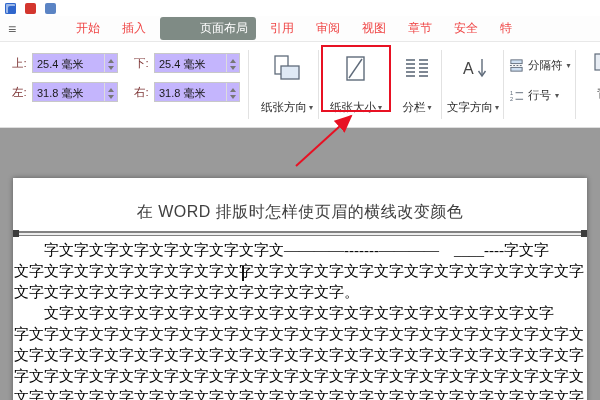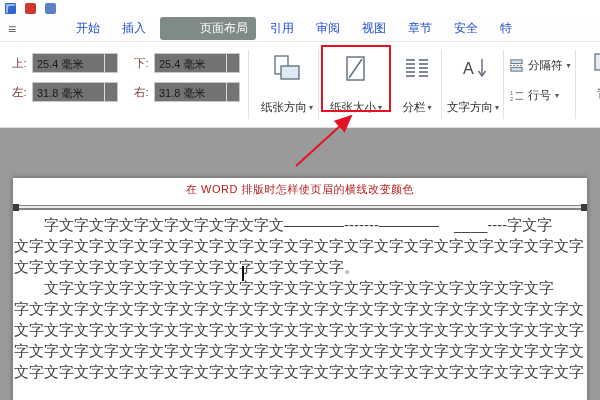--- a/index.html
+++ b/index.html
@@ -10,31 +10,31 @@
   
   .qbar { position:absolute; top:0; left:0; width:600px; height:16px; background:#fff; display:flex; align-items:center; gap:9px; padding-left:5px; }
   .qicon { width:11px; height:11px; border-radius:2px; display:inline-block; }
   .q1 { background:#2f66cc; box-shadow:inset 0 0 0 1px #2f66cc, inset 3px 3px 0 0 #9db9e8; }
   .q2 { background:#d3362e; }
   .q3 { background:#5b84c4; }
 
   
   .tabbar { position:absolute; top:16px; left:0; width:600px; height:26px; background:#fdfdfd; border-bottom:1px solid #e8e8e8; display:flex; align-items:center; padding-left:8px; }
   .menuicon { width:20px; font-size:14px; color:#666; cursor:pointer; }
-  .tab { margin-left:6px; padding:3px 8px; font-size:12px; color:#1d4ed8; border-radius:3px; white-space:nowrap; cursor:pointer; }
+  .tab { margin-left:6px; padding:3px 8px; font-size:12px; color:#ef4444; border-radius:3px; white-space:nowrap; cursor:pointer; }
   .tab.first { margin-left:40px; }
   .tab.active { background:#7f8b85; color:#fff;padding-left:40px; }
 
   
   .ribbon { position:absolute; top:42px; left:0; width:600px; height:86px; background:#fff; border-bottom:1px solid #dedede; }
   .margins { position:absolute; left:12px; top:11px; }
   .mrow { display:flex; align-items:center; margin-bottom:9px; }
   .mlabel { font-size:11.5px; color:#7d3535; width:20px; }
   .mlabel.second { margin-left:16px; }
-  .spin { display:inline-flex; align-items:stretch; width:86px; height:20px; border:1px solid #c8c8c8; background:#737373; cursor:text; }
+  .spin { display:inline-flex; align-items:stretch; width:86px; height:20px; border:1px solid #c8c8c8; background:#c4b5fd; cursor:text; }
   .spinval { flex:1; font-size:11px; color:#1a1a1a; padding:3px 0 0 4px; white-space:nowrap; overflow:hidden; }
   .steppers { width:13px; border-left:1px solid #dcdcdc; display:flex; flex-direction:column; cursor:pointer; }
   .steppers i { flex:1; position:relative; }
   .steppers i.up::after { content:""; position:absolute; left:3px; top:2px; border:3px solid transparent; border-bottom:4px solid #777; }
   .steppers i.dn::after { content:""; position:absolute; left:3px; top:3px; border:3px solid transparent; border-top:4px solid #777; }
 
   .vsep { position:absolute; top:8px; bottom:8px; width:1px; background:#e2e2e2; }
   .s1{left:248px;} .s2{left:318px;} .s3{left:441px;} .s4{left:503px;} .s5{left:575px;}
 
   .bigbtn { position:absolute; top:4px; height:76px; display:flex; flex-direction:column; align-items:center; padding-top:7px; cursor:pointer; }
@@ -49,27 +49,27 @@
   .srow { position:absolute; left:509px; display:flex; align-items:center; gap:4px; font-size:11.5px; color:#2e2e2e; cursor:pointer; white-space:nowrap; }
   .srow.r1 { top:16px; } .srow.r2 { top:46px; }
   .sicon { width:15px; height:15px; }
 
   .b-bg { position:absolute; left:583px; top:10px; width:40px; display:flex; flex-direction:column; align-items:center; gap:14px; cursor:pointer; font-size:11.5px; color:#2e2e2e; }
   .bgicon { width:20px; height:20px; }
 
   
   .docarea { position:absolute; top:128px; left:0; width:600px; height:272px; background:#9a9a9a; overflow:hidden; }
   .page { position:absolute; left:13px; top:50px; width:574px; height:320px; background:#fff; box-shadow:0 0 5px rgba(0,0,0,.4); cursor:text; }
-  .pheader { margin-top:4px; text-align:center; font-size:11px; color:#b91c1c; letter-spacing:.5px; }
+  .pheader { margin-top:24px; text-align:center; font-size:16px; color:#404040; letter-spacing:.5px; }
   .hrule { margin-top:8px; height:5px; background:linear-gradient(#828282 0 1.5px, #ededed 1.5px 3.5px, #828282 3.5px 5px); position:relative; }
   .handle { position:absolute; top:-1px; width:6px; height:7px; background:#3c3c3c; }
   .hl { left:0; } .hr { right:0; }
   .dtitle { margin-top:10px; text-align:center; font-size:14.5px; font-weight:bold; color:#000; }
   .dbody { margin-top:4px; padding:0 1px; }
-  .dline { font-size:15px; line-height:21px; color:#404040; white-space:nowrap; overflow:hidden; }
+  .dline { font-size:15px; line-height:21px; color:#000000; white-space:nowrap; overflow:hidden;font-family:Liberation Serif, serif; }
   .indent { text-indent:30px; }
   .caret { position:absolute; left:242px; top:138px; width:2px; height:15px; background:#111; }
 
   
   .redbox { position:absolute; left:321px; top:45px; width:70px; height:67px; border:2px solid #e81123; z-index:5; pointer-events:none; }
   .arrow { position:absolute; left:0; top:0; z-index:6; pointer-events:none; }
 </style>
 </head>
 <body>
 

